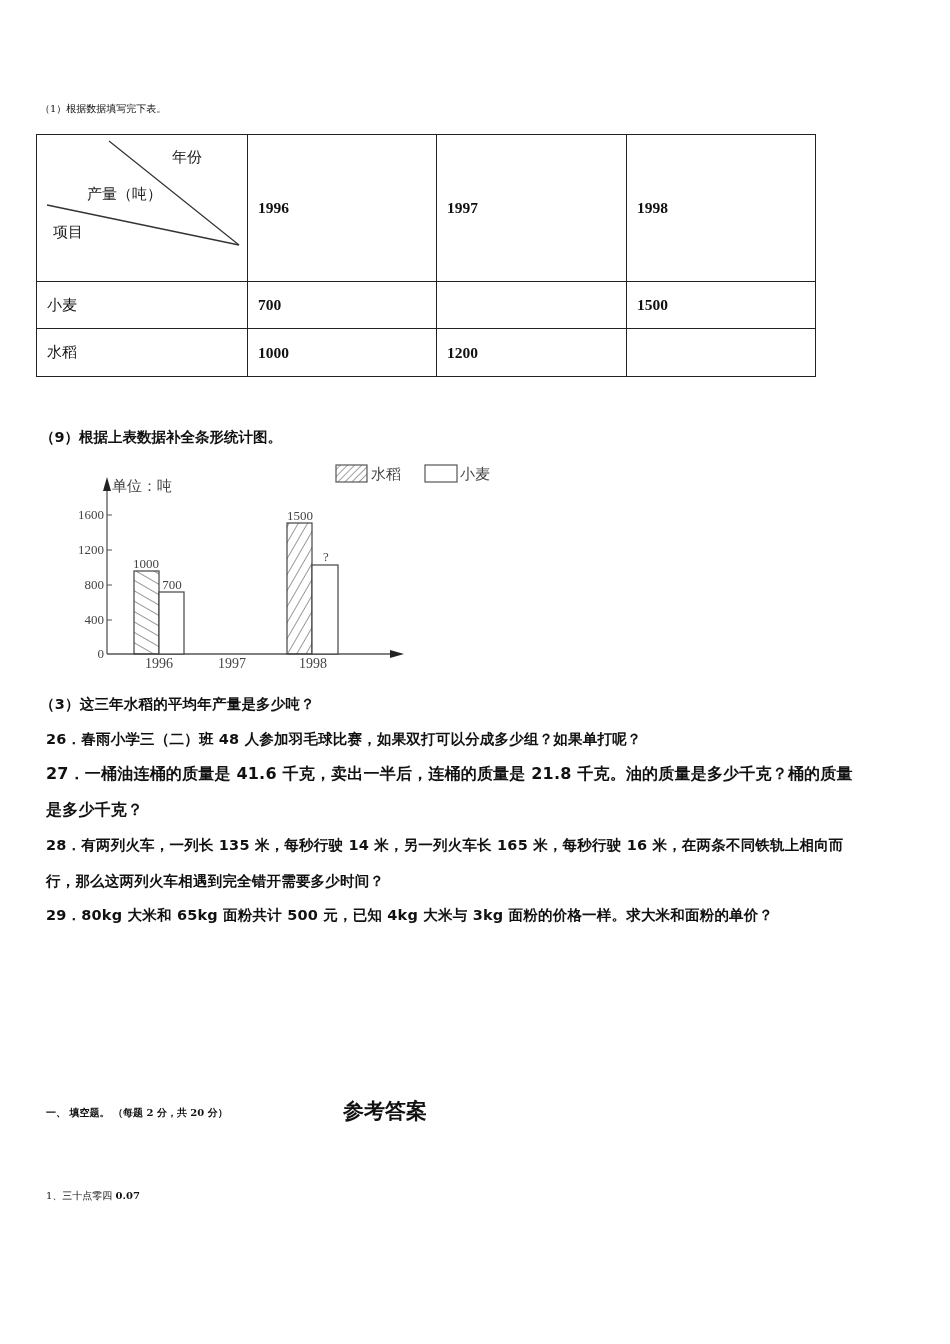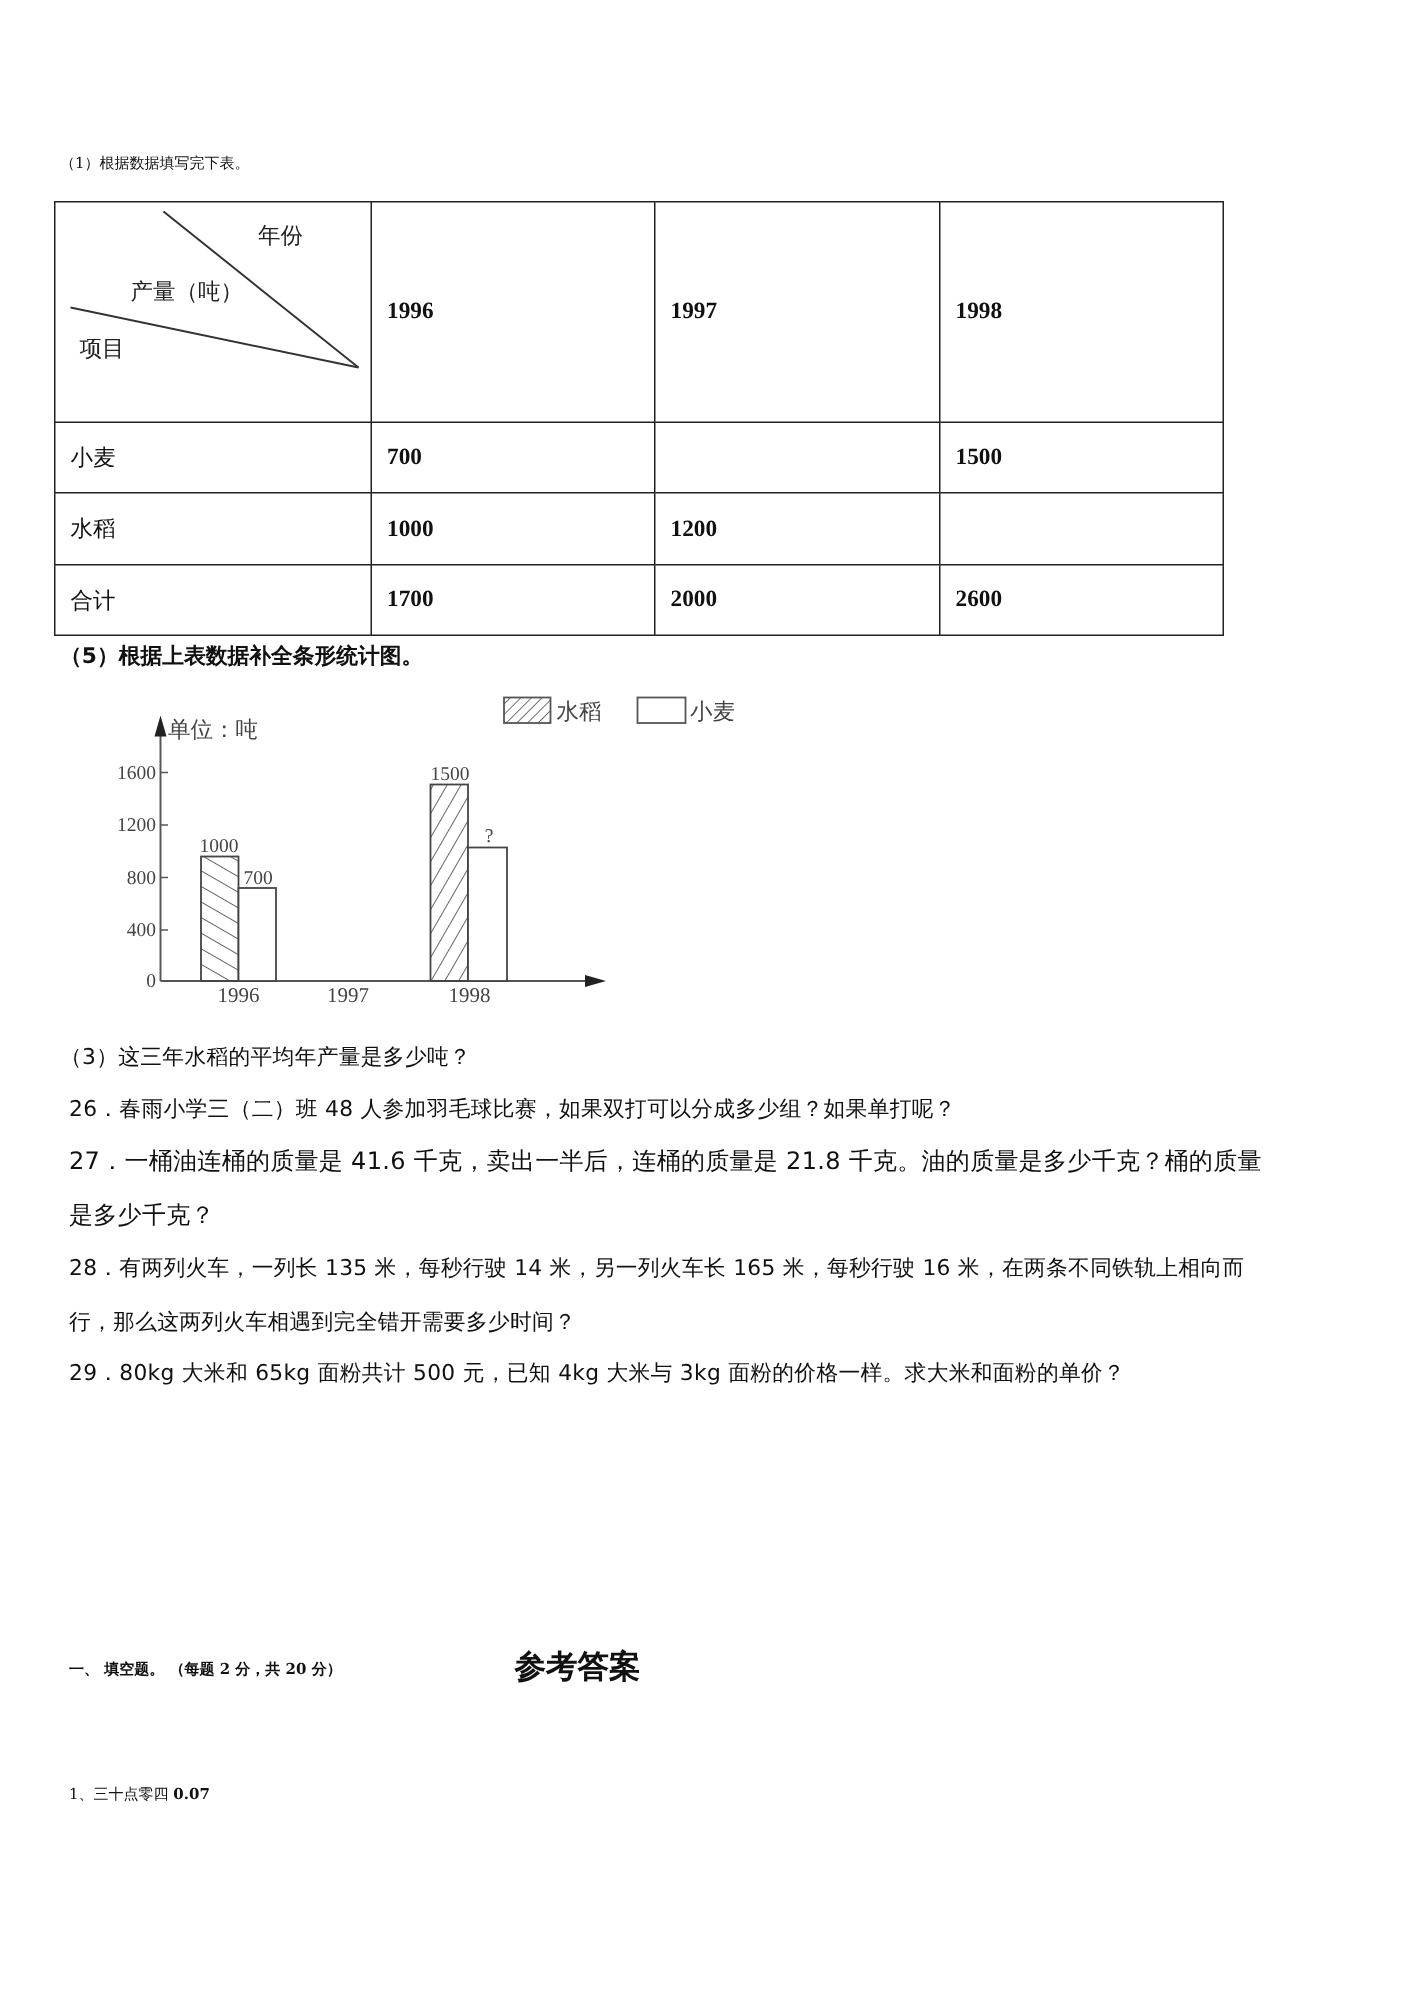--- a/index.html
+++ b/index.html
@@ -3,21 +3,21 @@
   <meta charset="utf-8">
   <style>
     html, body { margin: 0; padding: 0; background: #ffffff; }
     body {
       width: 950px; height: 1344px; position: relative; overflow: hidden;
       font-family: "DejaVu Serif", "Liberation Serif", serif; color: #111;
     }
     .abs { position: absolute; }
     .p { font-size: 10px; white-space: nowrap; }
     .bold { font-weight: bold; }
-    .q { font-size: 15.5px; font-weight: normal; white-space: nowrap; letter-spacing: 0.2px; }
+    .q { font-size: 15.5px; font-weight: bold; white-space: nowrap; letter-spacing: 0.2px; }
 
     table.data {
       position: absolute; left: 36px; top: 134px; border-collapse: collapse;
       table-layout: fixed;
     }
     table.data td {
       border: 1.3px solid #222; padding: 0 10px; font-size: 15px; vertical-align: middle;
     }
     table.data td.num { font-weight: bold; font-family: "Liberation Serif", "DejaVu Serif", serif; font-size: 15.5px; }
     table.data td.lbl { font-family: "DejaVu Sans", sans-serif; font-size: 15px; }
@@ -65,30 +65,24 @@
     <td class="num">700</td>
     <td class="num"></td>
     <td class="num">1500</td>
   </tr>
   <tr style="height:48px">
     <td class="lbl">水稻</td>
     <td class="num">1000</td>
     <td class="num">1200</td>
     <td class="num"></td>
   </tr>
-  <tr style="height:47px">
-    <td class="lbl">合计</td>
-    <td class="num">1700</td>
-    <td class="num">2000</td>
-    <td class="num">2600</td>
-  </tr>
 </tbody>
   </table>
 
-<div class="abs p bold" style="left:40px; top:428px; font-family:'DejaVu Sans',sans-serif; font-size:14.5px;">（5）根据上表数据补全条形统计图。</div>
+<div class="abs p bold" style="left:40px; top:428px; font-family:'DejaVu Sans',sans-serif; font-size:14.5px;">（9）根据上表数据补全条形统计图。</div>
 
 <div class="chart-wrap">
   <svg width="460" height="230" viewBox="0 0 460 230">
     <defs>
       <pattern id="hatch1" patternUnits="userSpaceOnUse" width="9" height="9" patternTransform="rotate(-60)">
         <line x1="0" y1="0" x2="0" y2="9" stroke="#333" stroke-width="1"></line>
       </pattern>
       <pattern id="hatch2" patternUnits="userSpaceOnUse" width="8" height="8" patternTransform="rotate(30)">
         <line x1="0" y1="0" x2="0" y2="8" stroke="#333" stroke-width="1"></line>
       </pattern>

